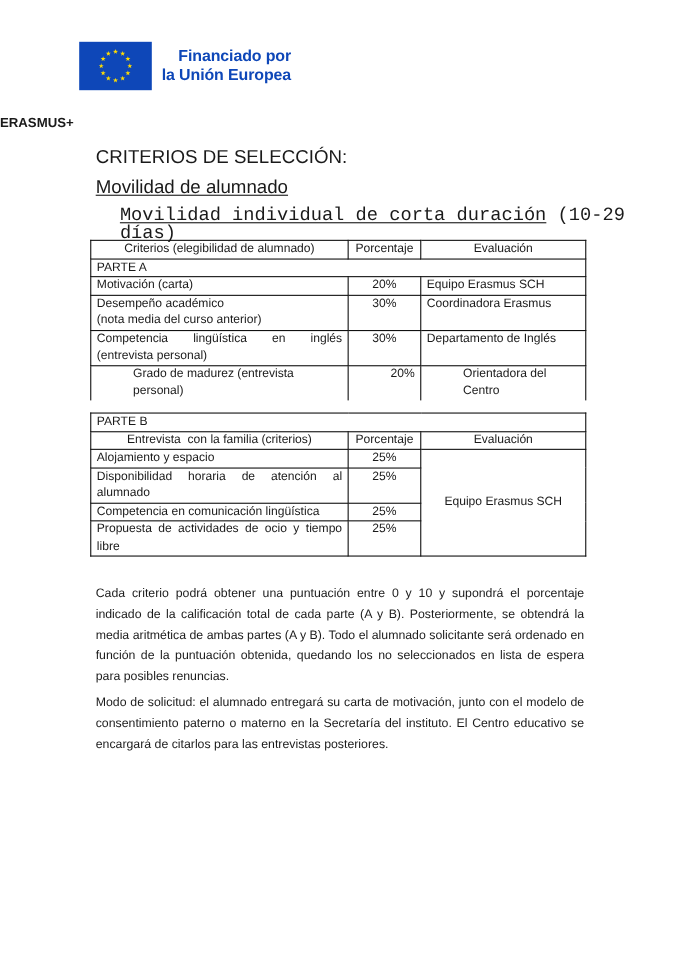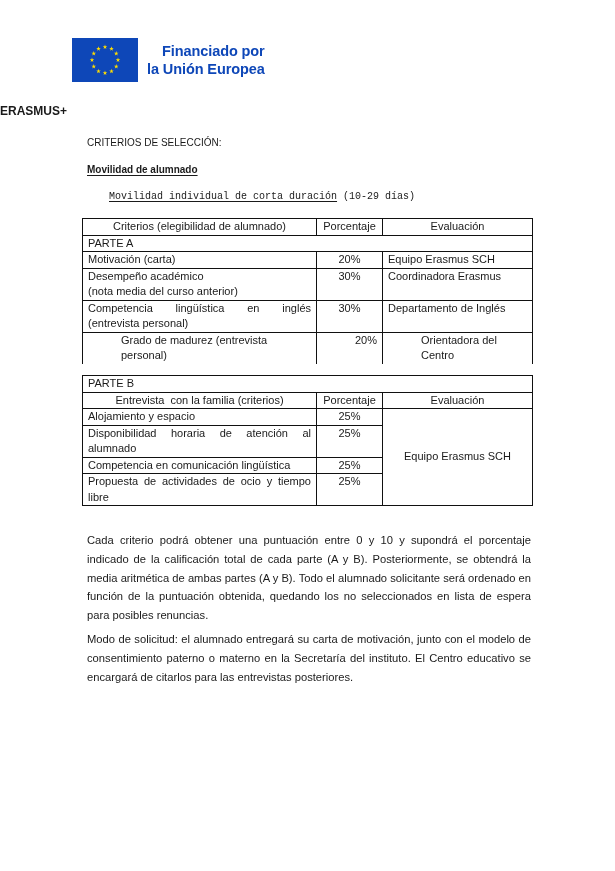--- a/index.html
+++ b/index.html
@@ -13,21 +13,21 @@
   .eu-flag svg { position: absolute; left: 0; top: 0; }
   .eu-text {
     margin-left: 9px; color: #0e47b8; font-weight: bold; font-size: 14.5px; line-height: 18px;
     letter-spacing: -0.1px;
     text-align: right;
   }
   .title {
     position: absolute; left: 0; width: 615px; top: 104px; text-align: left;
     font-weight: bold; font-size: 12px;
   }
-  .txt { position: absolute; font-size: 10px; line-height: 16px; }
+  .txt { position: absolute; font-size: 17px; line-height: 16px; }
   .u { text-decoration: underline; text-underline-offset: 2px; }
 
   table.crit {
     position: absolute; left: 82px; width: 450px;
     border-collapse: collapse; table-layout: fixed;
     font-size: 11px; line-height: 15.5px;
   }
   table.crit td {
     border: 1.5px solid #111; padding: 0 5px; vertical-align: top;
   }
@@ -69,21 +69,21 @@
   </div>
   <div class="eu-text" style="color: rgb(14, 71, 184);">
     <div>Financiado por</div>
     <div>la Unión Europea</div>
   </div>
 </div>
 
 <div class="title">ERASMUS+</div>
 
 <div class="txt" style="left:87px; top:135px;">CRITERIOS DE SELECCIÓN:</div>
-<div class="txt u" style="left:87px; top:162px;font-weight:bold;">Movilidad de alumnado</div>
+<div class="txt u" style="left:87px; top:162px;">Movilidad de alumnado</div>
 <div class="txt" style="left:109px; top:189px;font-family:Liberation Mono, monospace;"><span class="u">Movilidad individual de corta duración</span><span> (10-29 días)</span></div>
 
 <table class="crit" id="tableA">
   <colgroup>
       <col class="c1">
       <col class="c2">
       <col class="c3">
     </colgroup>
   <tbody>
       <tr>

